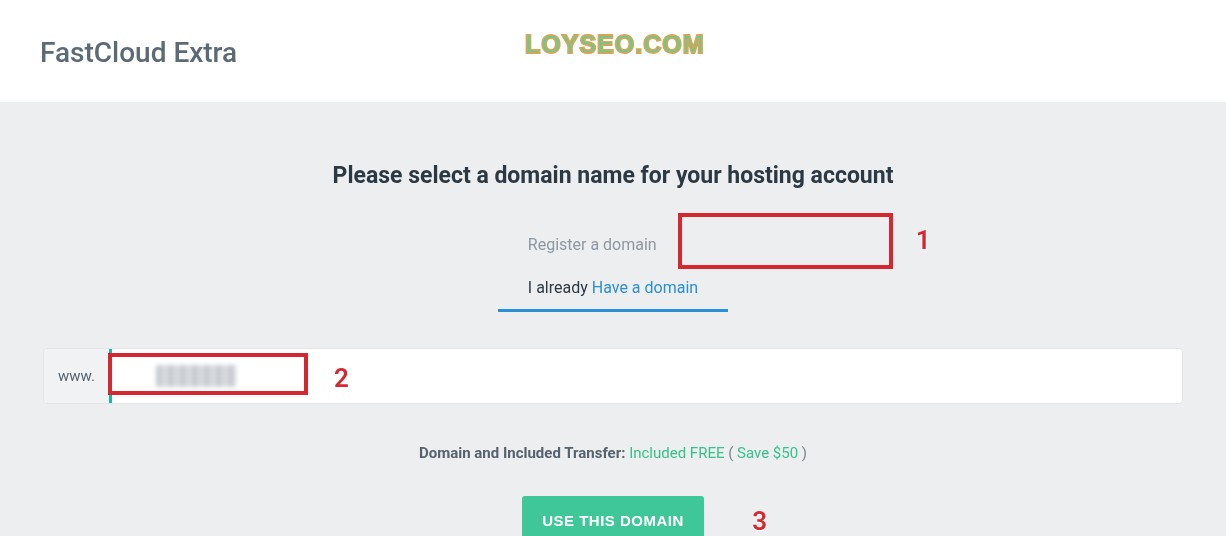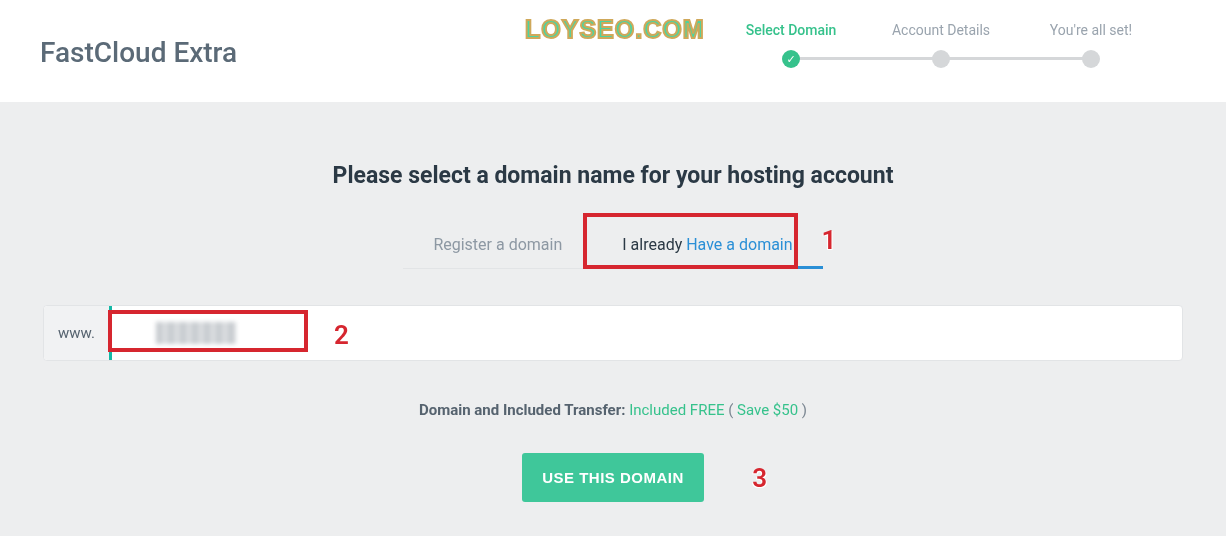--- a/index.html
+++ b/index.html
@@ -21,21 +21,21 @@
   }
   .brand {
     color: #5b6a77;
     font-size: 28px;
     font-weight: 500;
     margin-top: 36px;
   }
   .watermark {
     position: absolute;
     left: 525px;
-    top: 15px;
+    top: 30px;
     font-size: 25px;
     font-weight: 800;
     letter-spacing: 1px;
     color: #4cd4a0;
     -webkit-text-stroke: 2px #cfa85a;
     font-family: Arial, sans-serif;
   }
   .steps {
     position: absolute;
     right: 60px;
@@ -87,20 +87,21 @@
     font-size: 23px;
     font-weight: 700;
     color: #2b3945;
     margin-bottom: 36px;
   }
   .tabs {
     display: flex;
     border-bottom: 1px solid #e2e4e6;
     margin-bottom: 36px;
     position: relative;
+    flex-direction: column;
   }
   .tab {
     padding: 10px 30px 14px;
     font-size: 16px;
     color: #8d98a3;
     cursor: pointer;
     position: relative;
   }
   .tab.active {
     color: #2b3945;
@@ -190,36 +191,20 @@
     cursor: pointer;
   }
 </style>
 </head>
 <body>
 
 <div class="topbar">
   <div class="brand">FastCloud Extra</div>
   <div class="watermark">LOYSEO.COM</div>
 
-  <div class="steps">
-    <div class="step">
-      <div class="step-label active">Select Domain</div>
-      <div class="step-dot active">✓</div>
-      <div class="step-line"></div>
-    </div>
-    <div class="step">
-      <div class="step-label">Account Details</div>
-      <div class="step-dot"></div>
-      <div class="step-line"></div>
-    </div>
-    <div class="step">
-      <div class="step-label">You're all set!</div>
-      <div class="step-dot"></div>
-    </div>
-  </div>
 </div>
 
 <div class="main">
   <h1 class="heading">Please select a domain name for your hosting account</h1>
 
   <div class="tabs" style="position:relative;">
     <div class="tab">Register a domain</div>
     <div class="tab active">
       <span>I already </span><span class="highlight">Have a domain</span>
     </div>

